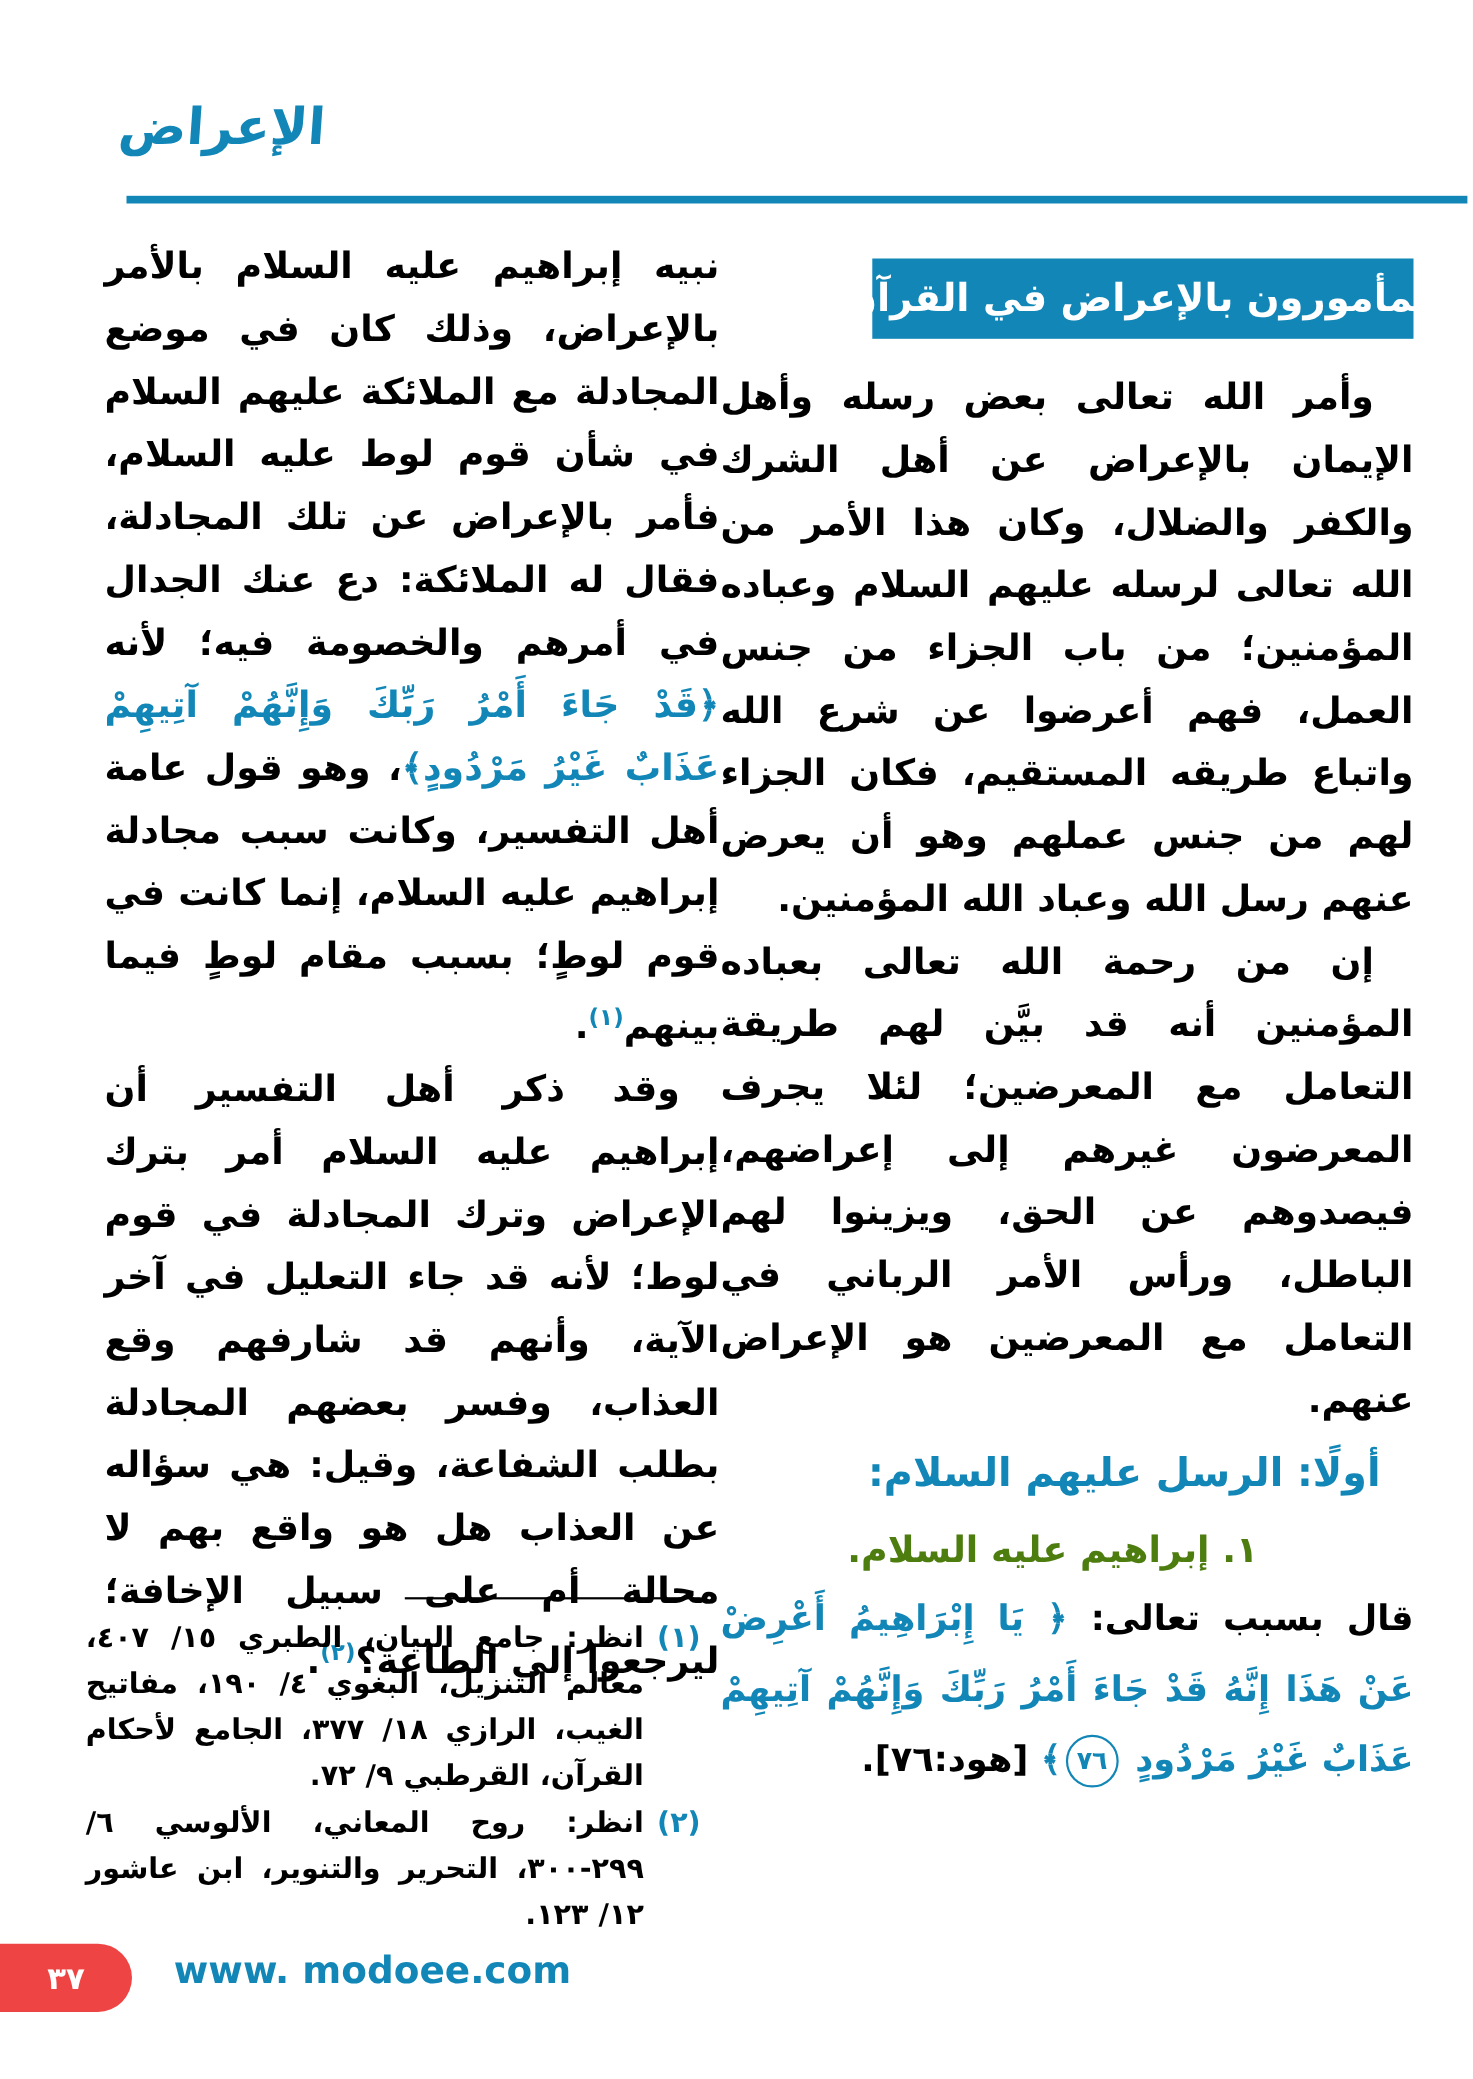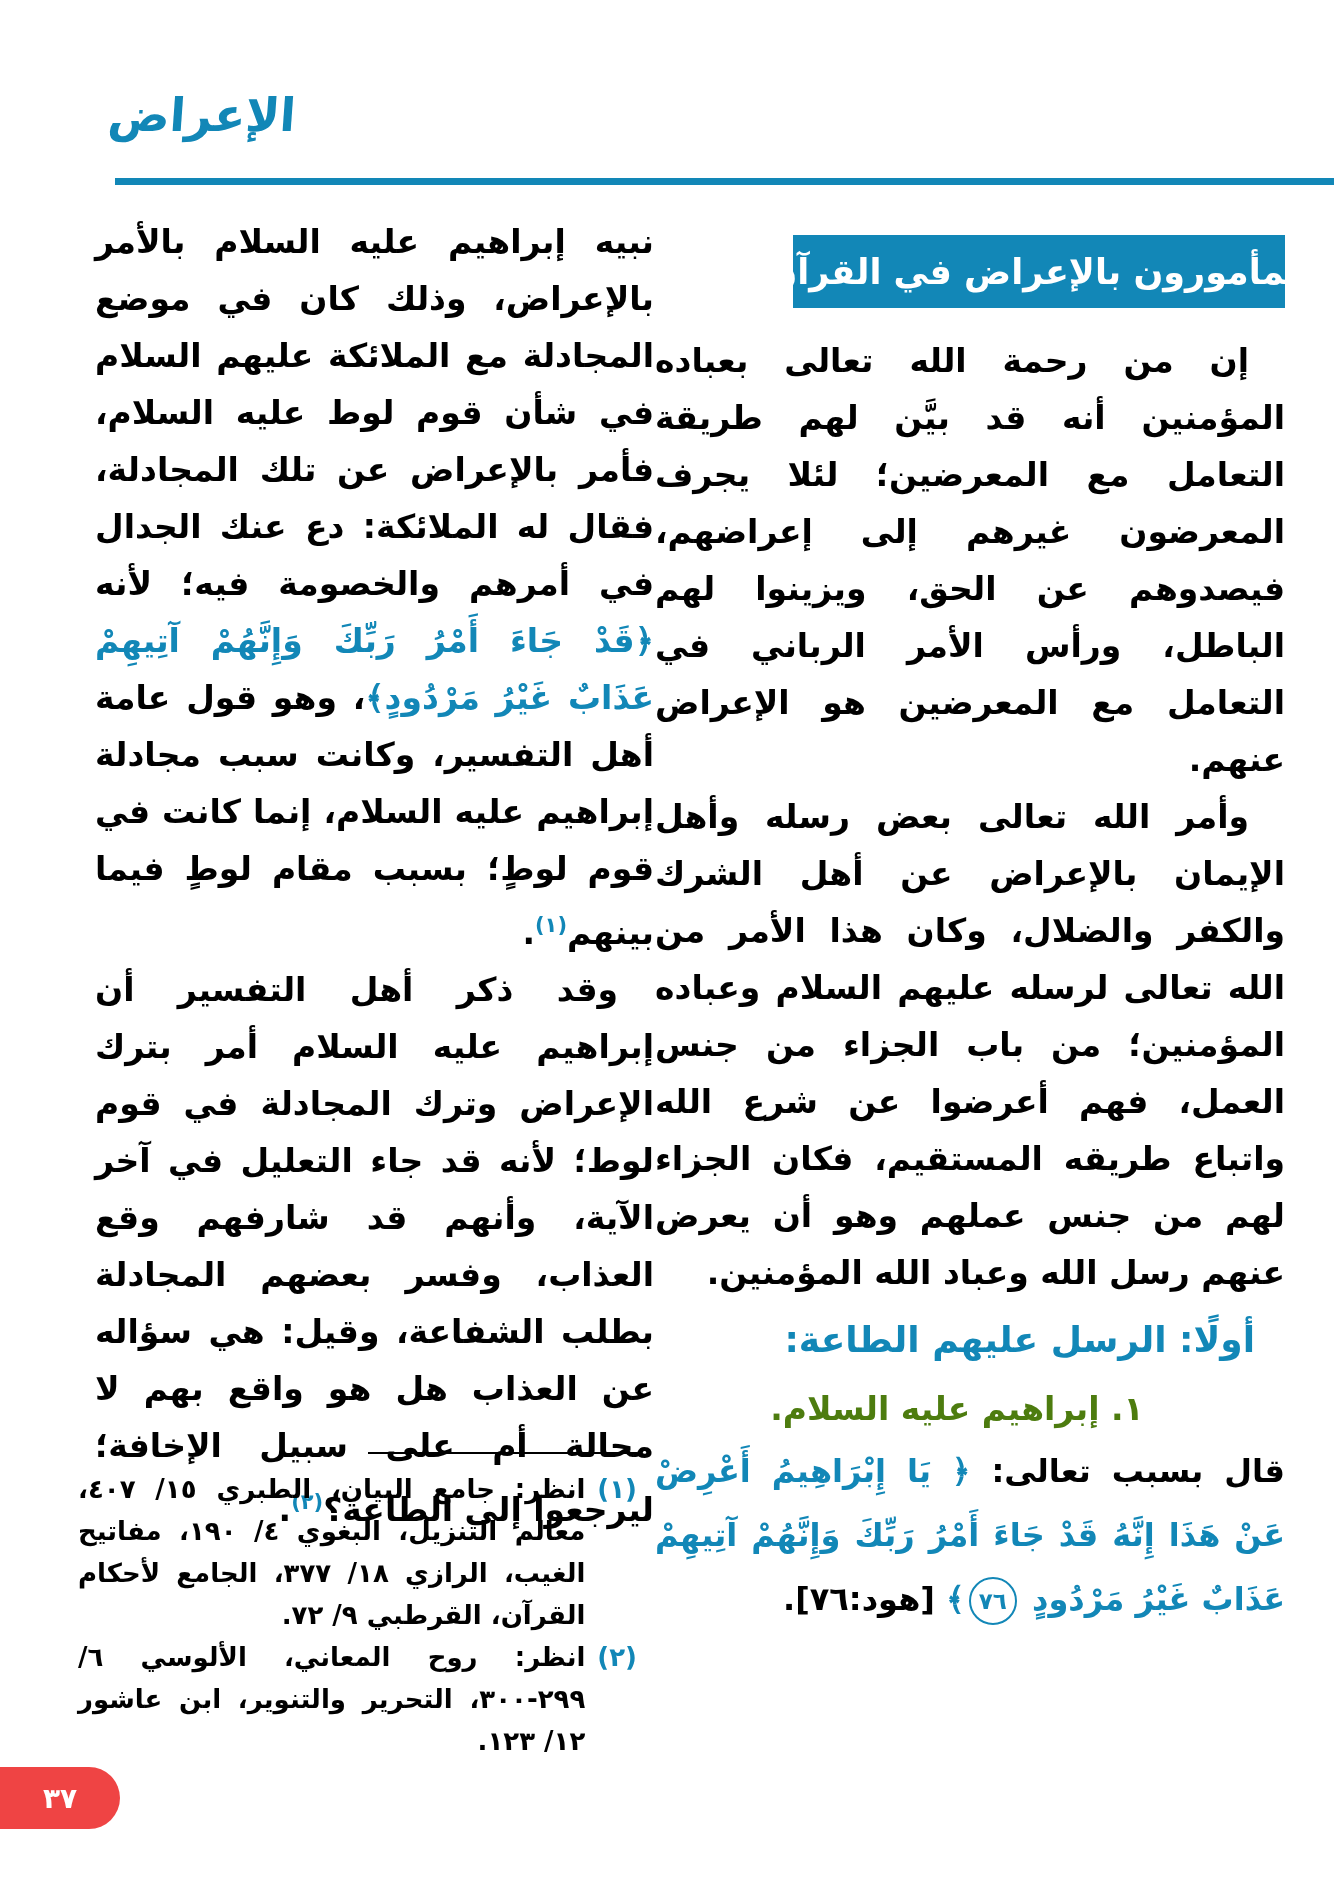--- a/index.html
+++ b/index.html
@@ -88,25 +88,25 @@
 
   <div class="header-title">الإعراض</div>
   <div class="header-rule"></div>
 
   <div class="col col-right">
 
     <div class="title-box">
       <span>المأمورون بالإعراض في القرآن</span>
     </div>
 
+    <p class="body-text indent">وأمر الله تعالى بعض رسله وأهل الإيمان بالإعراض عن أهل الشرك والكفر والضلال، وكان هذا الأمر من الله تعالى لرسله عليهم السلام وعباده المؤمنين؛ من باب الجزاء من جنس العمل، فهم أعرضوا عن شرع الله واتباع طريقه المستقيم، فكان الجزاء لهم من جنس عملهم وهو أن يعرض عنهم رسل الله وعباد الله المؤمنين.</p>
+
     <p class="body-text indent">إن من رحمة الله تعالى بعباده المؤمنين أنه قد بيَّن لهم طريقة التعامل مع المعرضين؛ لئلا يجرف المعرضون غيرهم إلى إعراضهم، فيصدوهم عن الحق، ويزينوا لهم الباطل، ورأس الأمر الرباني في التعامل مع المعرضين هو الإعراض عنهم.</p>
 
-    <p class="body-text indent">وأمر الله تعالى بعض رسله وأهل الإيمان بالإعراض عن أهل الشرك والكفر والضلال، وكان هذا الأمر من الله تعالى لرسله عليهم السلام وعباده المؤمنين؛ من باب الجزاء من جنس العمل، فهم أعرضوا عن شرع الله واتباع طريقه المستقيم، فكان الجزاء لهم من جنس عملهم وهو أن يعرض عنهم رسل الله وعباد الله المؤمنين.</p>
-
-    <h2 class="sub-heading">أولًا: الرسل عليهم الطاعة:</h2>
+    <h2 class="sub-heading">أولًا: الرسل عليهم السلام:</h2>
 
 
     <p class="numbered">١. إبراهيم عليه السلام.</p>
 
     <p class="verse-block"><span>قال بسبب تعالى: </span><span class="quran">﴿ يَا إِبْرَاهِيمُ أَعْرِضْ عَنْ هَذَا إِنَّهُ قَدْ جَاءَ أَمْرُ رَبِّكَ وَإِنَّهُمْ آتِيهِمْ عَذَابٌ غَيْرُ مَرْدُودٍ </span><span class="medallion">٧٦</span><span class="quran">﴾</span><span> [هود:٧٦].</span></p>
 
   </div>
 
   <div class="col col-left">
 
@@ -124,14 +124,15 @@
     </div>
     <div class="footnote">
       <span class="fn-num">(٢)</span>
       <span class="fn-body">انظر: روح المعاني، الألوسي ٦/ ٢٩٩-٣٠٠، التحرير والتنوير، ابن عاشور ١٢/ ١٢٣.</span>
     </div>
   </div>
 
   <div class="page-pill">
     <span>٣٧</span>
   </div>
+  <div class="site-text">www. modoee.com</div>
 
 </div>
 
 </body></html>

